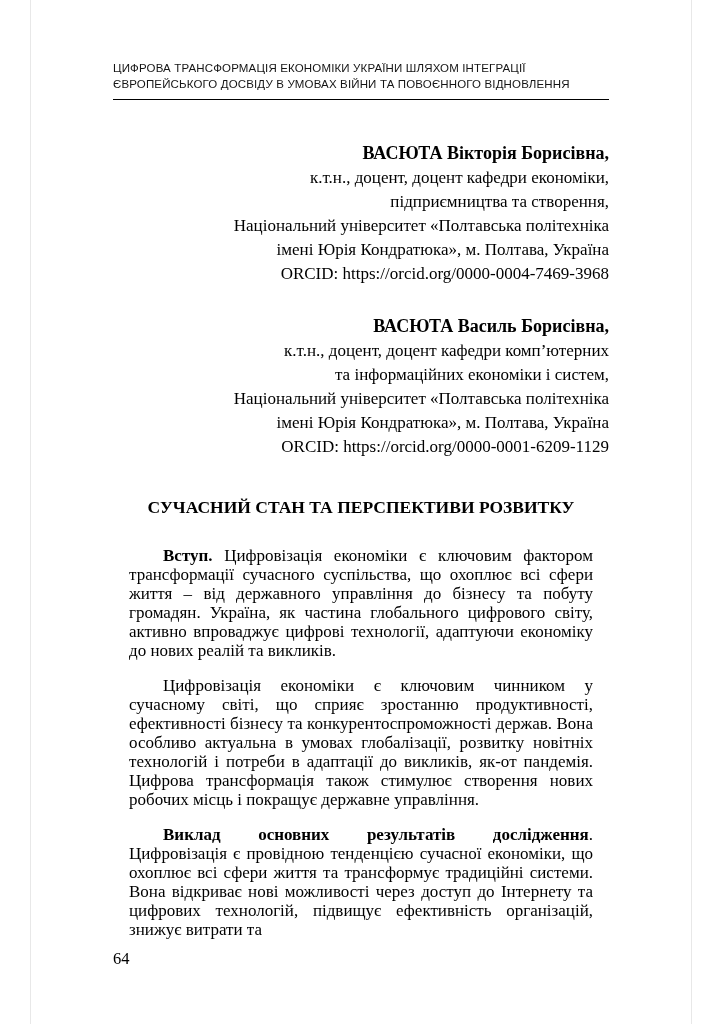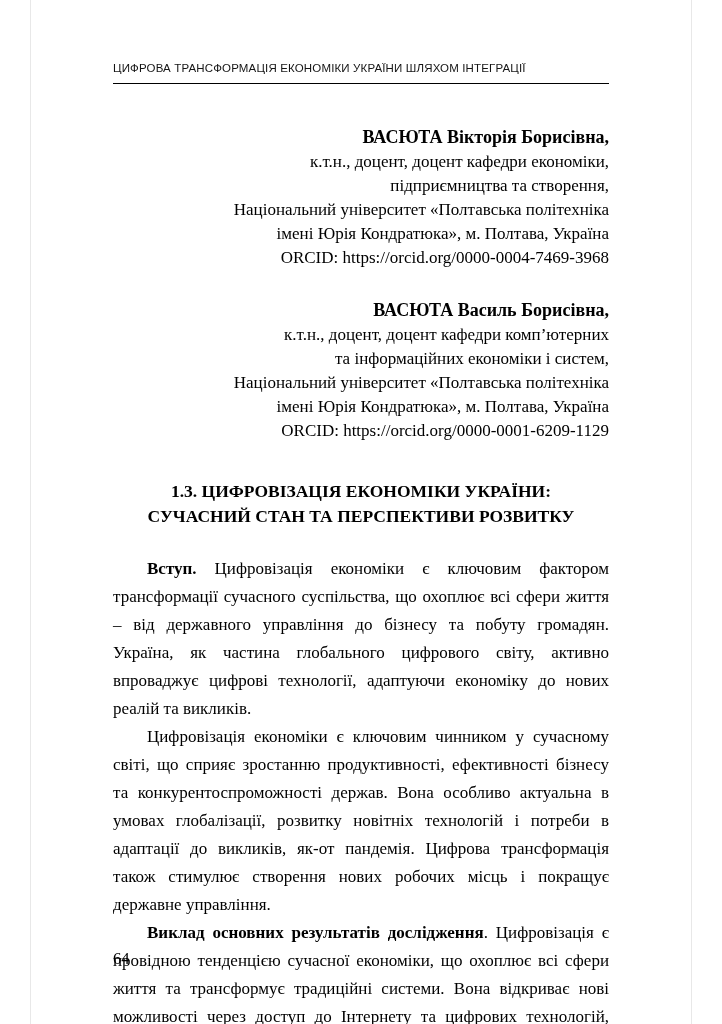--- a/index.html
+++ b/index.html
@@ -44,42 +44,43 @@
   .section-title {
     text-align: center;
     font-size: 17.5px;
     font-weight: bold;
     line-height: 25px;
     margin: 36px 0 0 0;
   }
   .section-title .line { display: block; }
   .body-text { margin-top: 26px; }
   .body-par {
-    margin: 0;
+    margin: 16px;
     text-align: justify;
     font-size: 17px;
-    line-height: 28px;
+    line-height: 19px;
     text-indent: 34px;
   }
   .body-par b { font-weight: bold; }
   .page-number {
     position: absolute;
     left: 82px;
     bottom: 56px;
     font-size: 16.5px;
     line-height: 18px;
   }
 </style>
 </head>
 <body>
 
 <div class="page">
 
   <header class="running-head">
     <div>ЦИФРОВА ТРАНСФОРМАЦІЯ ЕКОНОМІКИ УКРАЇНИ ШЛЯХОМ ІНТЕГРАЦІЇ</div>
+    <div>ЄВРОПЕЙСЬКОГО ДОСВІДУ В УМОВАХ ВІЙНИ ТА ПОВОЄННОГО ВІДНОВЛЕННЯ</div>
   </header>
   <hr class="head-rule">
 
   <section class="author-block">
     <div class="author-name">ВАСЮТА Вікторія Борисівна,</div>
     <div class="author-line">к.т.н., доцент, доцент кафедри економіки,</div>
     <div class="author-line">підприємництва та створення,</div>
     <div class="author-line">Національний університет «Полтавська політехніка</div>
     <div class="author-line">імені Юрія Кондратюка», м. Полтава, Україна</div>
     <div class="author-line">ORCID: https://orcid.org/0000-0004-7469-3968</div>
@@ -88,21 +89,20 @@
   <section class="author-block second">
     <div class="author-name">ВАСЮТА Василь Борисівна,</div>
     <div class="author-line">к.т.н., доцент, доцент кафедри комп’ютерних</div>
     <div class="author-line">та інформаційних економіки і систем,</div>
     <div class="author-line">Національний університет «Полтавська політехніка</div>
     <div class="author-line">імені Юрія Кондратюка», м. Полтава, Україна</div>
     <div class="author-line">ORCID: https://orcid.org/0000-0001-6209-1129</div>
   </section>
 
   <h1 class="section-title">
-    <span class="line">1.3. ЦИФРОВІЗАЦІЯ ЕКОНОМІКИ УКРАЇНИ:</span>
     <span class="line">СУЧАСНИЙ СТАН ТА ПЕРСПЕКТИВИ РОЗВИТКУ</span>
   </h1>
 
   <div class="body-text">
     <p class="body-par"><b>Вступ.</b><span> Цифровізація економіки є ключовим фактором трансформації сучасного суспільства, що охоплює всі сфери життя – від державного управління до бізнесу та побуту громадян. Україна, як частина глобального цифрового світу, активно впроваджує цифрові технології, адаптуючи економіку до нових реалій та викликів.</span></p>
     <p class="body-par"><b></b><span>Цифровізація економіки є ключовим чинником у сучасному світі, що сприяє зростанню продуктивності, ефективності бізнесу та конкурентоспроможності держав. Вона особливо актуальна в умовах глобалізації, розвитку новітніх технологій і потреби в адаптації до викликів, як-от пандемія. Цифрова трансформація також стимулює створення нових робочих місць і покращує державне управління.</span></p>
     <p class="body-par"><b>Виклад основних результатів дослідження</b><span>. Цифровізація є провідною тенденцією сучасної економіки, що охоплює всі сфери життя та трансформує традиційні системи. Вона відкриває нові можливості через доступ до Інтернету та цифрових технологій, підвищує ефективність організацій, знижує витрати та</span></p>
   </div>
 
   <div class="page-number">64</div>

